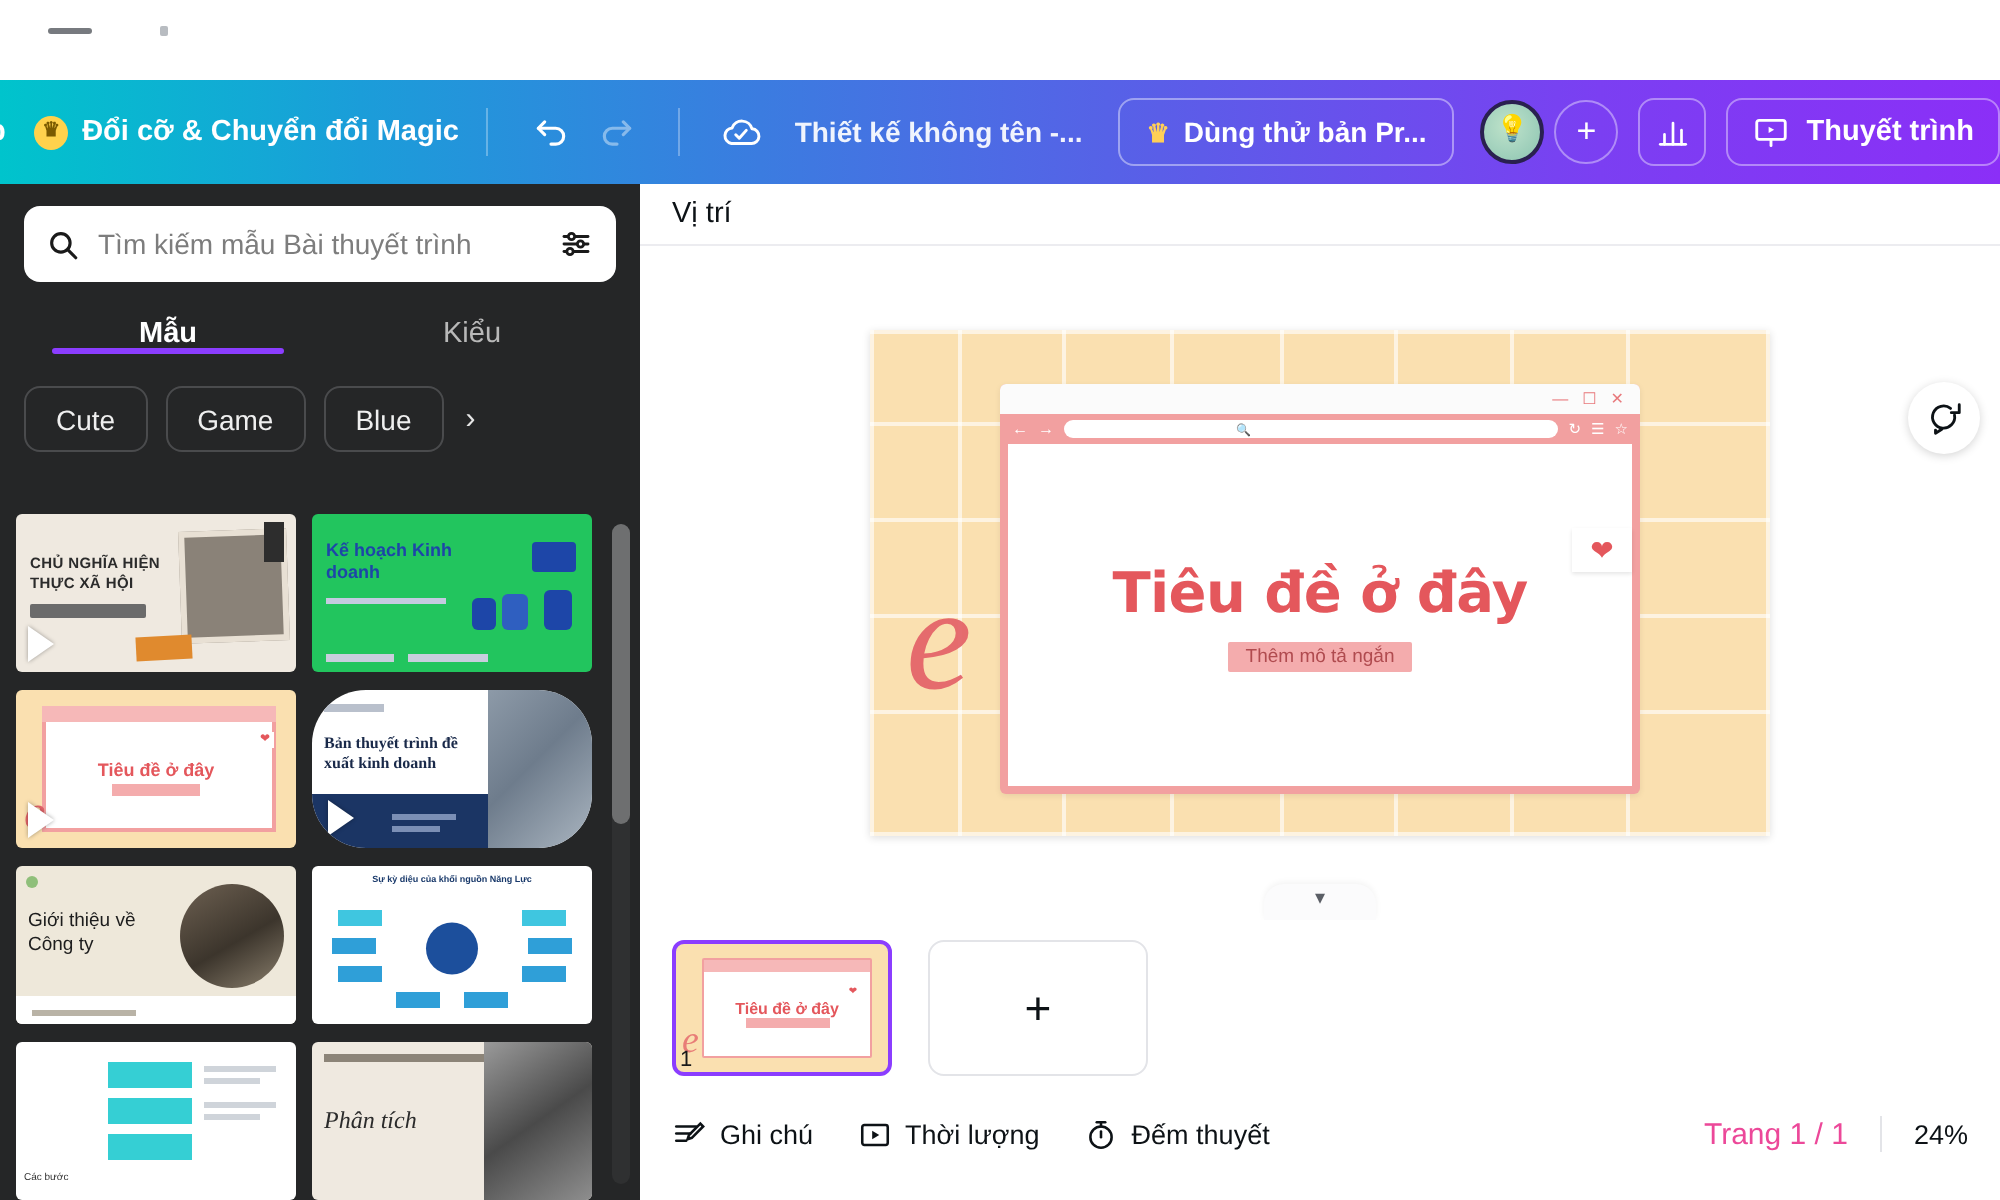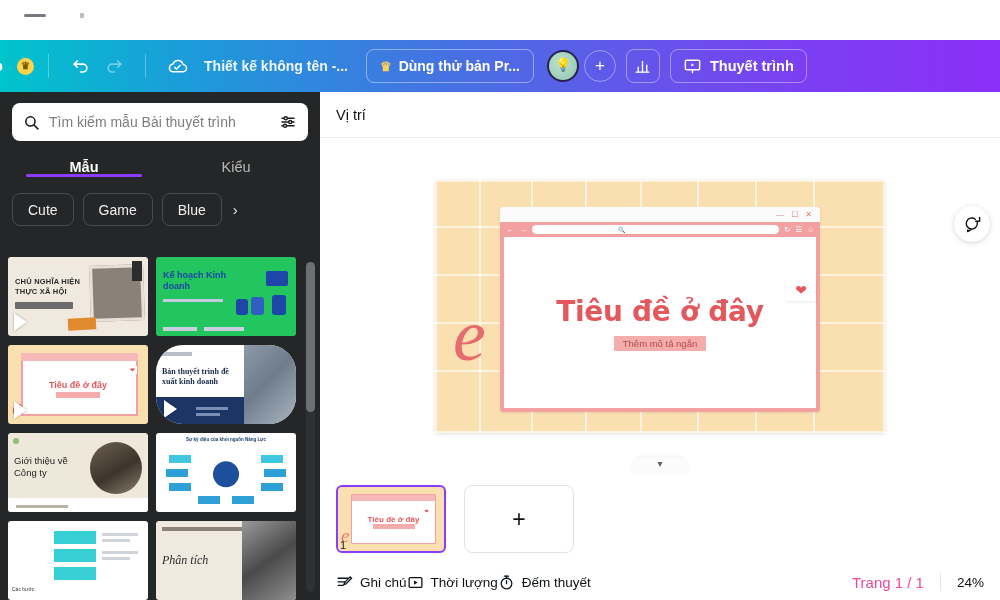--- a/index.html
+++ b/index.html
@@ -160,21 +160,21 @@
     display: flex; align-items: center; justify-content: center;
     color: #cfcfcf; font-size: 10px; cursor: pointer;
   }
 
   
   .main {
     position: absolute; left: 320px; top: 92px; width: 680px; height: 508px;
     background: #ffffff;
   }
   .pos-bar {
-    height: 46px; display: flex; align-items: center; padding-left: 16px;
+    height: 31px; display: flex; align-items: center; padding-left: 16px;
     border-bottom: 1px solid #ececf0; background: #fff;
   }
   .pos-bar span { font-size: 14.5px; color: #0d1216; cursor: pointer; }
   .canvas-area {
     position: relative; height: 337px; background: #fff;
     display: flex; align-items: center; justify-content: center;
   }
   .slide {
     width: 450px; height: 253px; position: relative;
     background: #fae0b0;
@@ -284,21 +284,21 @@
   }
   .add-slide {
     width: 110px; height: 68px; border-radius: 8px; border: 1px solid #e3e4e8;
     background: #fff; display: flex; align-items: center; justify-content: center;
     color: #0d1216; font-size: 23px; cursor: pointer; font-weight: 300;
   }
 
   
   .bottombar {
     position: relative; height: 38px; display: flex; align-items: center;
-    padding: 0 16px; background: #fff; 
+    padding: 0 16px; background: #fff; gap: 22px;
   }
   .bb-item {
     display: flex; align-items: center; gap: 7px; font-size: 13.5px;
     color: #0d1216; cursor: pointer; white-space: nowrap;
   }
   .bb-right {
     margin-left: auto; display: flex; align-items: center; gap: 16px;
   }
   .bb-page { font-size: 15px; color: #ec4899; cursor: pointer; }
   .bb-sep { width: 1px; height: 18px; background: #e3e4e8; }
@@ -313,20 +313,21 @@
   <div class="browser-strip">
     <div class="chrome-tab"></div>
     <div class="chrome-tab2"></div>
   </div>
 
   <div class="topbar">
     <div class="tb-left-text">p</div>
 
     <div class="magic-btn">
       <span class="crown">♛</span>
+      <span>Đổi cỡ &amp; Chuyển đổi Magic</span>
     </div>
 
     <div class="tb-divider"></div>
 
     <div class="icon-btn">
       <svg width="19" height="19" viewBox="0 0 24 24" fill="none" stroke="currentColor" stroke-width="2" stroke-linecap="round" stroke-linejoin="round">
         <path d="M4 9h11a5 5 0 0 1 0 10h-3"></path>
           <polyline points="8 5 4 9 8 13"></polyline>
       </svg>
     </div>

